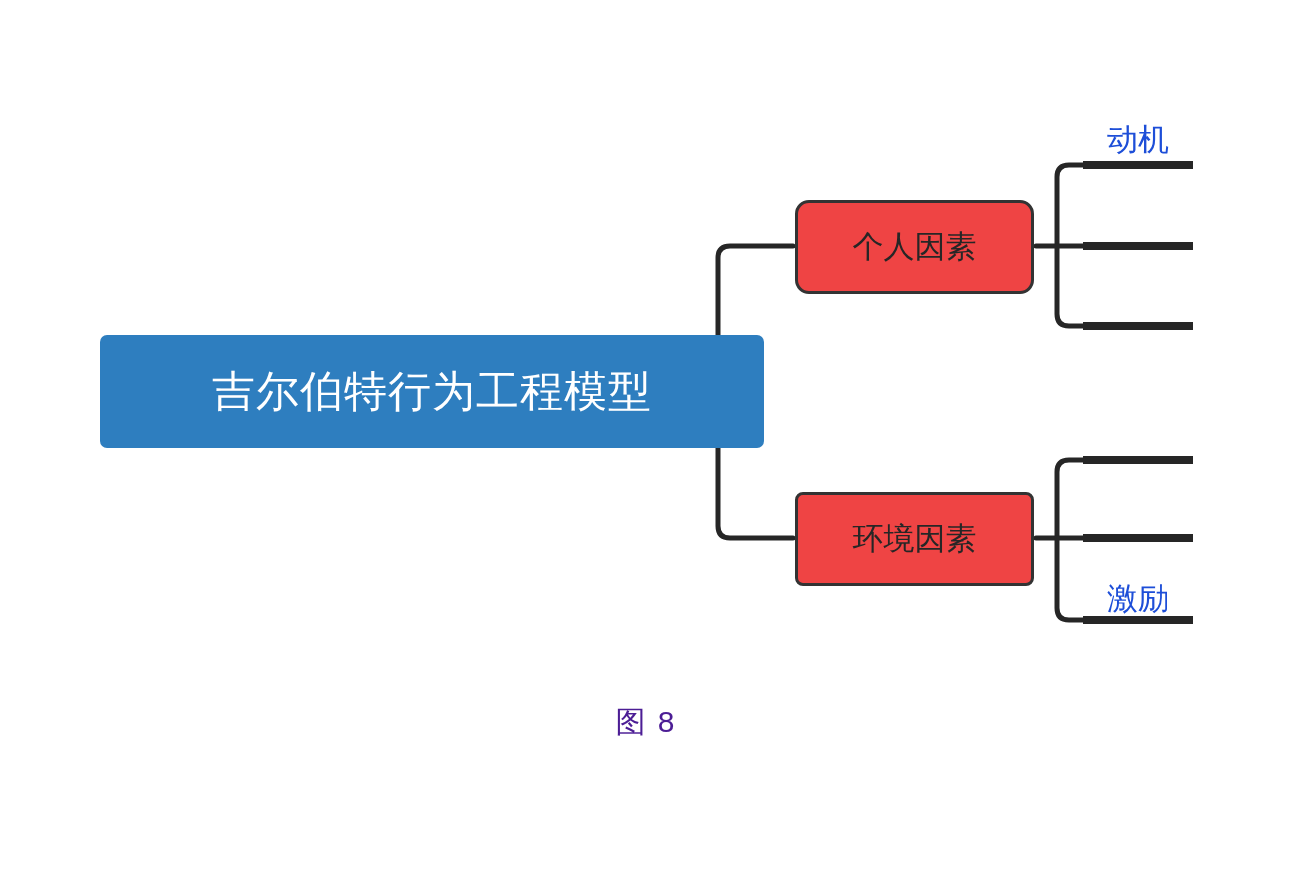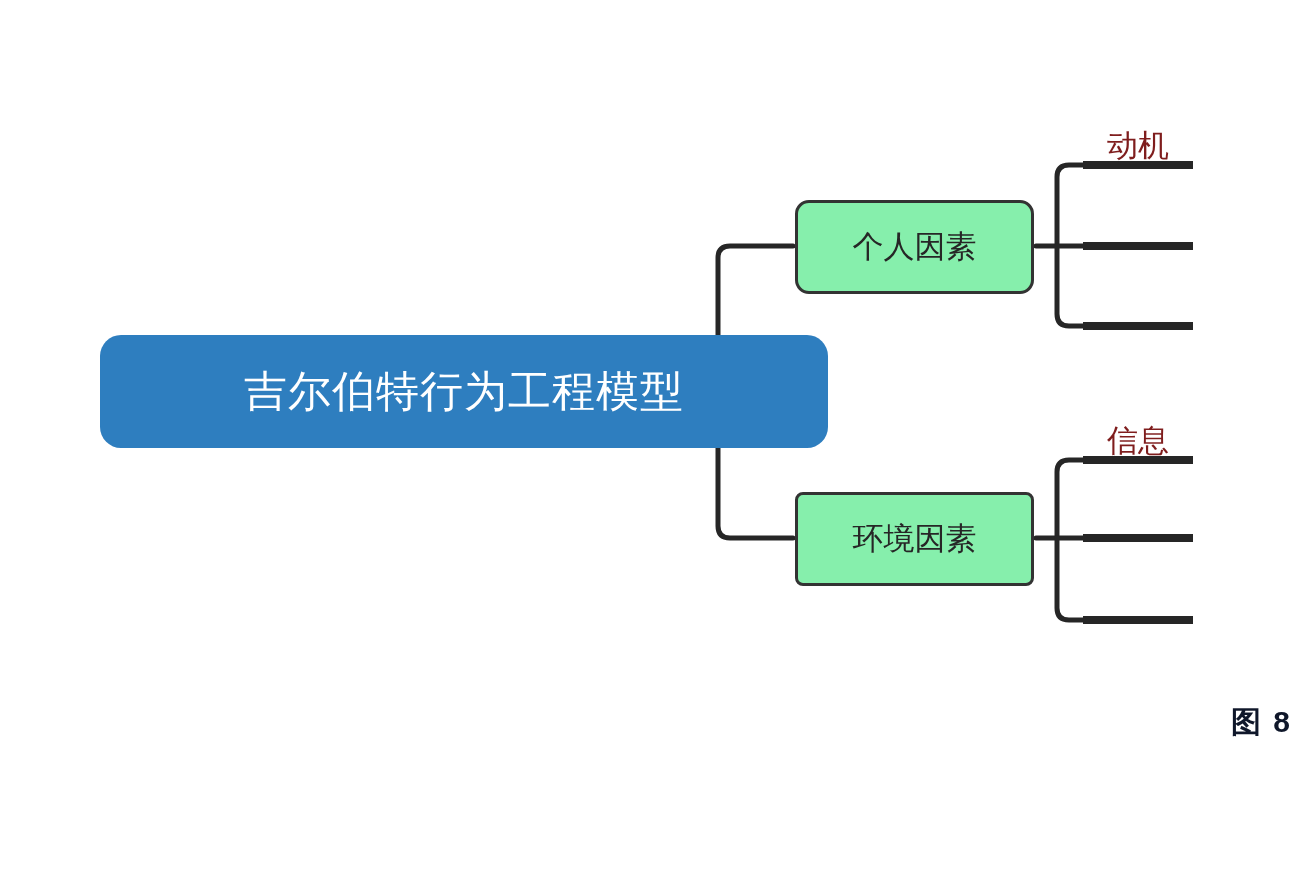--- a/index.html
+++ b/index.html
@@ -31,34 +31,34 @@
     box-sizing: border-box;
     display: flex;
     align-items: center;
     justify-content: center;
     text-align: center;
     white-space: nowrap;
   }
   .root-node {
     left: 100px;
     top: 335px;
-    width: 728px;
+    width: 664px;
     height: 113px;
     background: #2E7EBF;
-    border-radius: 21px;
+    border-radius: 7px;
     color: #ffffff;
     font-size: 43px;
     letter-spacing: 1px;
     z-index: 3;
   }
   .branch-node {
     left: 795px;
     width: 239px;
     height: 94px;
-    background: #86efac;
+    background: #ef4444;
     border: 3px solid #333333;
     border-radius: 14px;
     color: #262626;
     font-size: 31px;
     z-index: 3;
   }
   .branch-node.b0 { top: 200px; }
   .branch-node.b1 { top: 492px; border-radius: 8px; }
 
   .leaf {
@@ -66,42 +66,42 @@
     left: 1083px;
     width: 110px;
     height: 56px;
     display: flex;
     align-items: flex-end;
     justify-content: center;
     z-index: 3;
   }
   .leaf-label {
     font-size: 31px;
-    color: #7f1d1d;
+    color: #1d4ed8;
     line-height: 1;
+    padding-bottom: 6px;
     white-space: nowrap;
   }
   .leaf-bar {
     position: absolute;
     left: 1083px;
     width: 110px;
     height: 8px;
     background: #262626;
     z-index: 3;
   }
   .caption {
     position: absolute;
     left: 0;
     top: 702px;
     width: 1292px;
-    text-align: right;
+    text-align: center;
     font-size: 30px;
-    color: #0f172a;
+    color: #4c1d95;
     letter-spacing: 2px;
-    font-weight: bold;
   }
 </style>
 </head>
 <body>
 
 <div id="canvas">
 
   <svg id="wires" viewBox="0 0 1292 872" width="1292" height="872" xmlns="http://www.w3.org/2000/svg">
     <g fill="none" stroke="#262626" stroke-width="5" stroke-linecap="round" stroke-linejoin="round">
 
@@ -133,24 +133,24 @@
 
   <div class="leaf" style="top:105px">
     <span class="leaf-label">动机</span>
   </div>
   <div class="leaf-bar" style="top:161px"></div>
 
   <div class="leaf-bar" style="top:242px"></div>
 
   <div class="leaf-bar" style="top:322px"></div>
 
-  <div class="leaf" style="top:400px">
-    <span class="leaf-label">信息</span>
-  </div>
   <div class="leaf-bar" style="top:456px"></div>
 
   <div class="leaf-bar" style="top:534px"></div>
 
+  <div class="leaf" style="top:564px">
+    <span class="leaf-label">激励</span>
+  </div>
   <div class="leaf-bar" style="top:616px"></div>
 
   <div class="caption">图 8</div>
 
 </div>
 
 </body></html>

